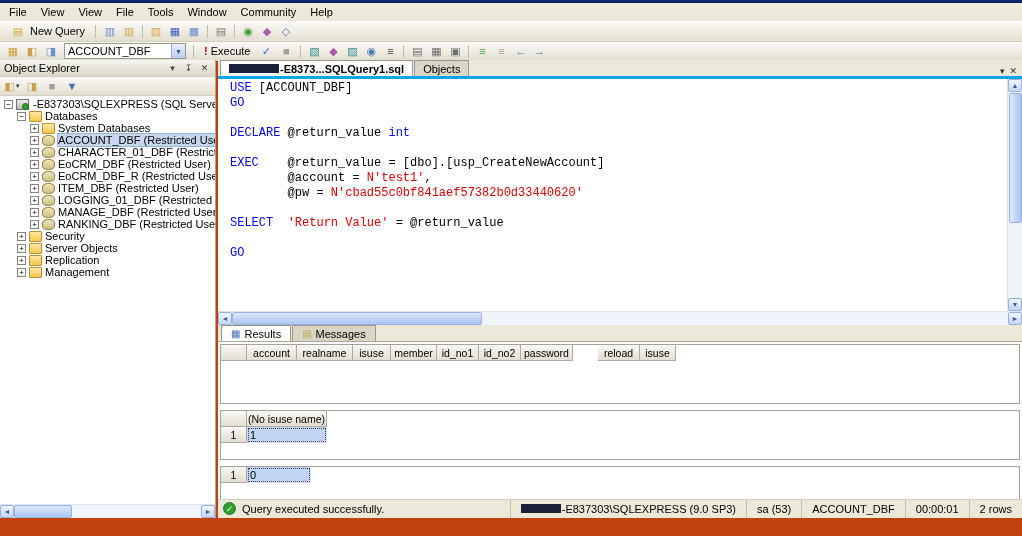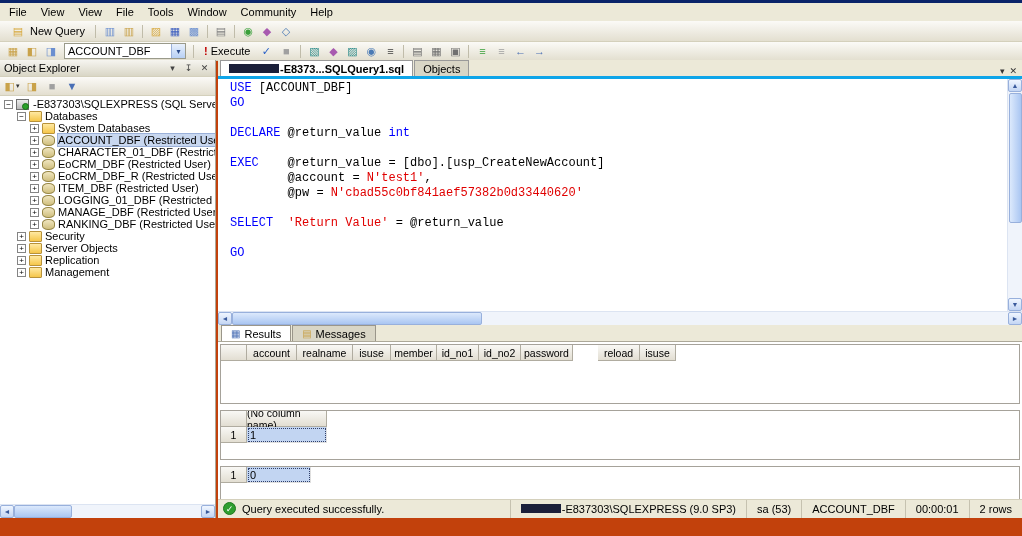--- a/index.html
+++ b/index.html
@@ -315,21 +315,21 @@
               <div class="gh" style="width: 42px;">id_no1</div>
               <div class="gh" style="width: 42px;">id_no2</div>
               <div class="gh" style="width: 52px;">password</div>
               <div class="gh" style="width: 42px; margin-left: 25px;">reload</div>
               <div class="gh" style="width: 36px;">isuse</div>
             </div>
           </div>
         <div class="rset" style="height: 50px;">
             <div class="grow">
               <div class="gh corner"></div>
-              <div class="gh" style="width: 80px;">(No column name)</div>
+              <div class="gh" style="width: 80px;">(No isuse name)</div>
             </div>
             <div class="grow">
               <div class="gh rowhdr">1</div>
               <div class="gc sel" style="width: 80px;">1</div>
             </div>
           </div>
         <div class="rset" style="height: 58px;">
             <div class="grow">
               <div class="gh rowhdr">1</div>
               <div class="gc sel" style="width: 64px;">0</div>

